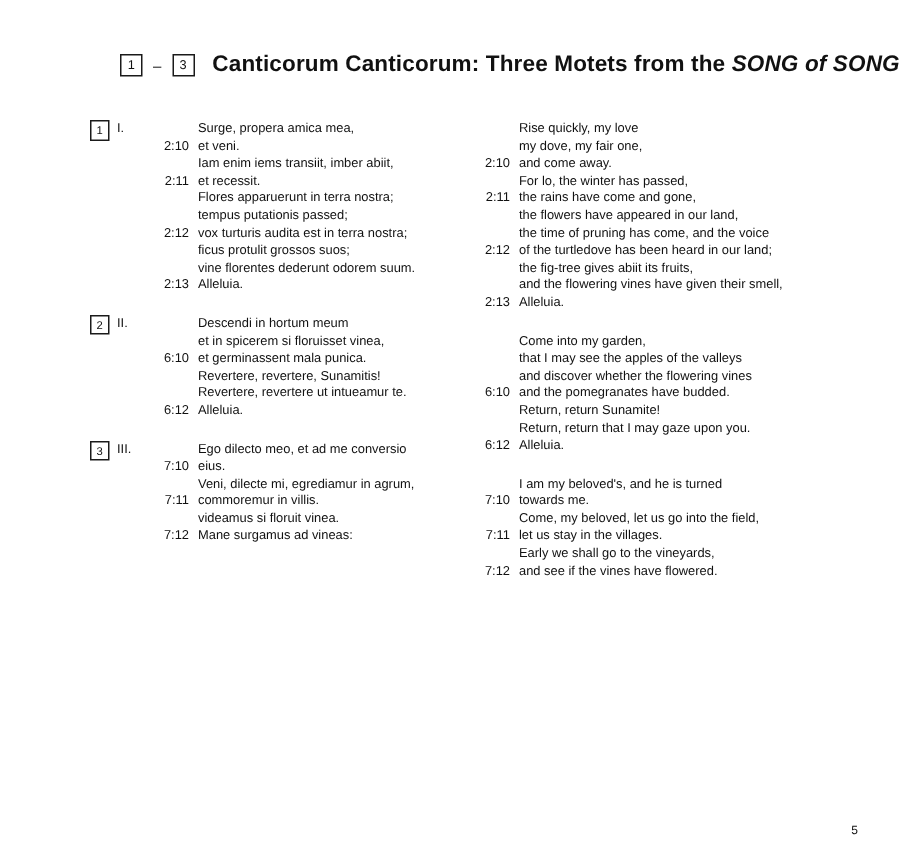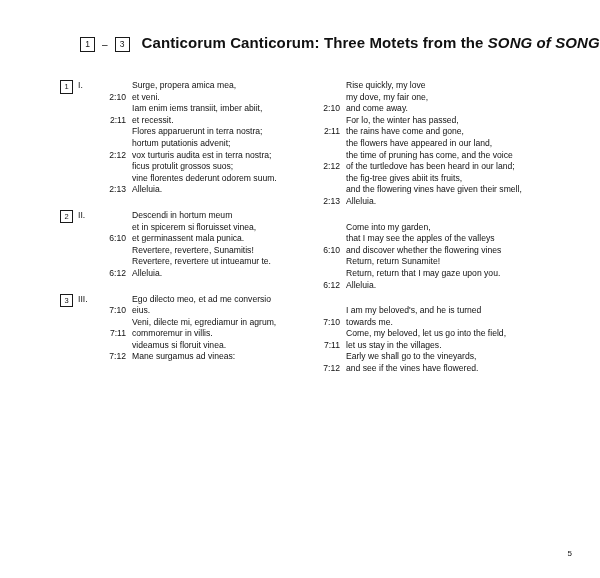--- a/index.html
+++ b/index.html
@@ -155,21 +155,21 @@
           <div class="verse-num">2:11</div>
           <div class="verse-lines">
             <div class="vline">Iam enim iems transiit, imber abiit,</div>
             <div class="vline">et recessit.</div>
           </div>
         </div>
         <div class="verse">
           <div class="verse-num">2:12</div>
           <div class="verse-lines">
             <div class="vline">Flores apparuerunt in terra nostra;</div>
-            <div class="vline">hortum putationis advenit;</div>
+            <div class="vline">tempus putationis passed;</div>
             <div class="vline">vox turturis audita est in terra nostra;</div>
           </div>
         </div>
         <div class="verse">
           <div class="verse-num">2:13</div>
           <div class="verse-lines">
             <div class="vline">ficus protulit grossos suos;</div>
             <div class="vline">vine florentes dederunt odorem suum.</div>
             <div class="vline">Alleluia.</div>
           </div>
@@ -255,20 +255,21 @@
           </div>
         </div>
       </div>
       <div class="motet">
         <div class="verse">
           <div class="verse-num">6:10</div>
           <div class="verse-lines">
             <div class="vline">Come into my garden,</div>
             <div class="vline">that I may see the apples of the valleys</div>
             <div class="vline">and discover whether the flowering vines</div>
+            <div class="vline">and the pomegranates have budded.</div>
           </div>
         </div>
         <div class="verse">
           <div class="verse-num">6:12</div>
           <div class="verse-lines">
             <div class="vline">Return, return Sunamite!</div>
             <div class="vline">Return, return that I may gaze upon you.</div>
             <div class="vline">Alleluia.</div>
           </div>
         </div>

